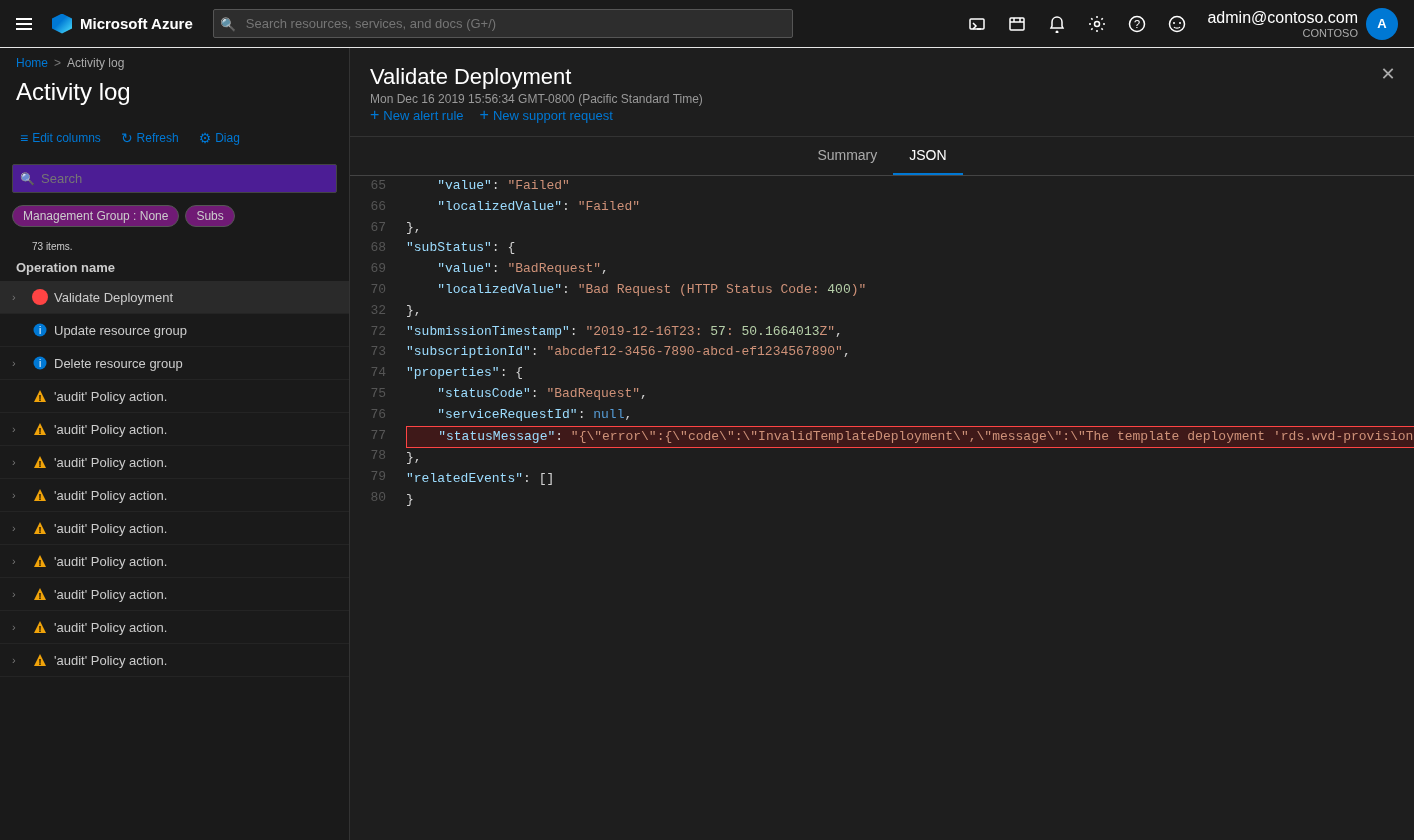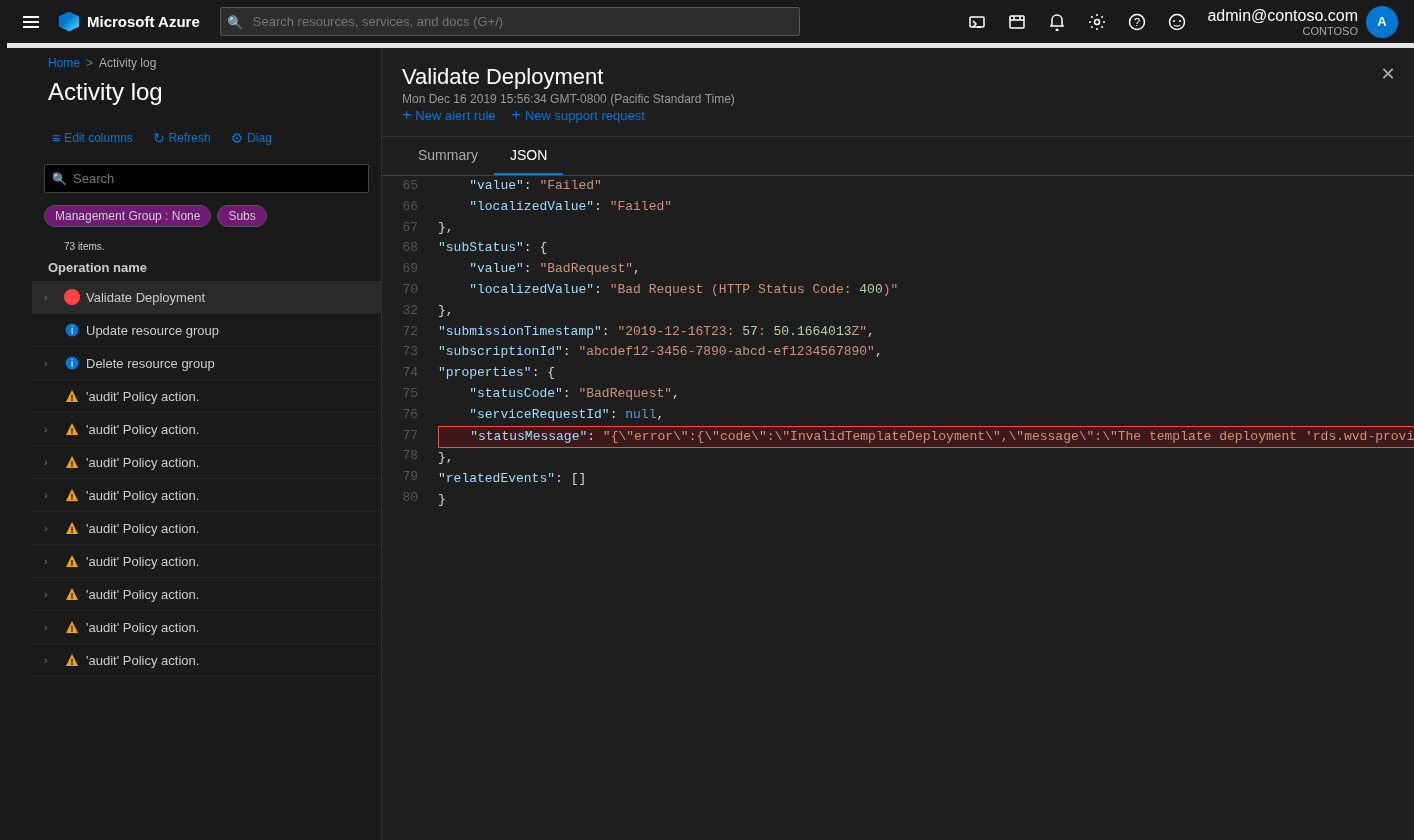--- a/index.html
+++ b/index.html
@@ -10,27 +10,26 @@
       width: 1414px;
       height: 840px;
       overflow: hidden;
       display: flex;
       flex-direction: column;
     }
 
     
     .topbar {
       background: #1a1a1a;
-      border-bottom: 5px solid #e5e5e5;
+      border-bottom: 1px solid #e5e5e5;
       height: 48px;
       display: flex;
       align-items: center;
       padding: 0 8px;
       flex-shrink: 0;
-      margin-left: 7px;
     }
     .topbar-hamburger {
       width: 32px; height: 32px;
       display: flex; align-items: center; justify-content: center;
       cursor: pointer; color: #fff;
     }
     .topbar-logo {
       display: flex; align-items: center; gap: 8px;
       padding: 0 12px;
       color: #fff; font-size: 15px; font-weight: 600;
@@ -81,21 +80,20 @@
       width: 32px; height: 32px; border-radius: 50%;
       background: #0078d4; display: flex; align-items: center; justify-content: center;
       color: #fff; font-size: 13px; font-weight: bold;
     }
 
     
     .main-area {
       display: flex;
       flex: 1;
       overflow: hidden;
-      padding-left: 32px;
     }
 
     
     .sidebar {
       width: 350px;
       background: #1a1a1a;
       border-right: 1px solid #333;
       display: flex;
       flex-direction: column;
       flex-shrink: 0;
@@ -137,21 +135,21 @@
     
     .sidebar-search {
       padding: 6px 12px;
       flex-shrink: 0;
     }
     .sidebar-search-wrap {
       position: relative;
     }
     .sidebar-search-wrap input {
       width: 100%;
-      background: #000000;
+      background: #4c1d95;
       border: 1px solid #444;
       color: #ccc;
       padding: 6px 10px 6px 28px;
       border-radius: 2px;
       font-size: 13px;
     }
     .sidebar-search-icon {
       position: absolute; left: 8px; top: 50%; transform: translateY(-50%);
       color: #888; font-size: 12px;
     }
@@ -246,20 +244,21 @@
       color: #0078d4; font-size: 13px; cursor: pointer;
     }
     .panel-action-plus { font-size: 16px; }
 
     
     .panel-tabs {
       display: flex; gap: 0;
       border-bottom: 1px solid #444;
       flex-shrink: 0;
       padding: 0 20px;
+      justify-content: center;
     }
     .panel-tab {
       padding: 10px 16px;
       font-size: 14px; color: #aaa;
       cursor: pointer; border-bottom: 2px solid transparent;
     }
     .panel-tab.active {
       color: #fff; border-bottom: 2px solid #0078d4;
     }
 

